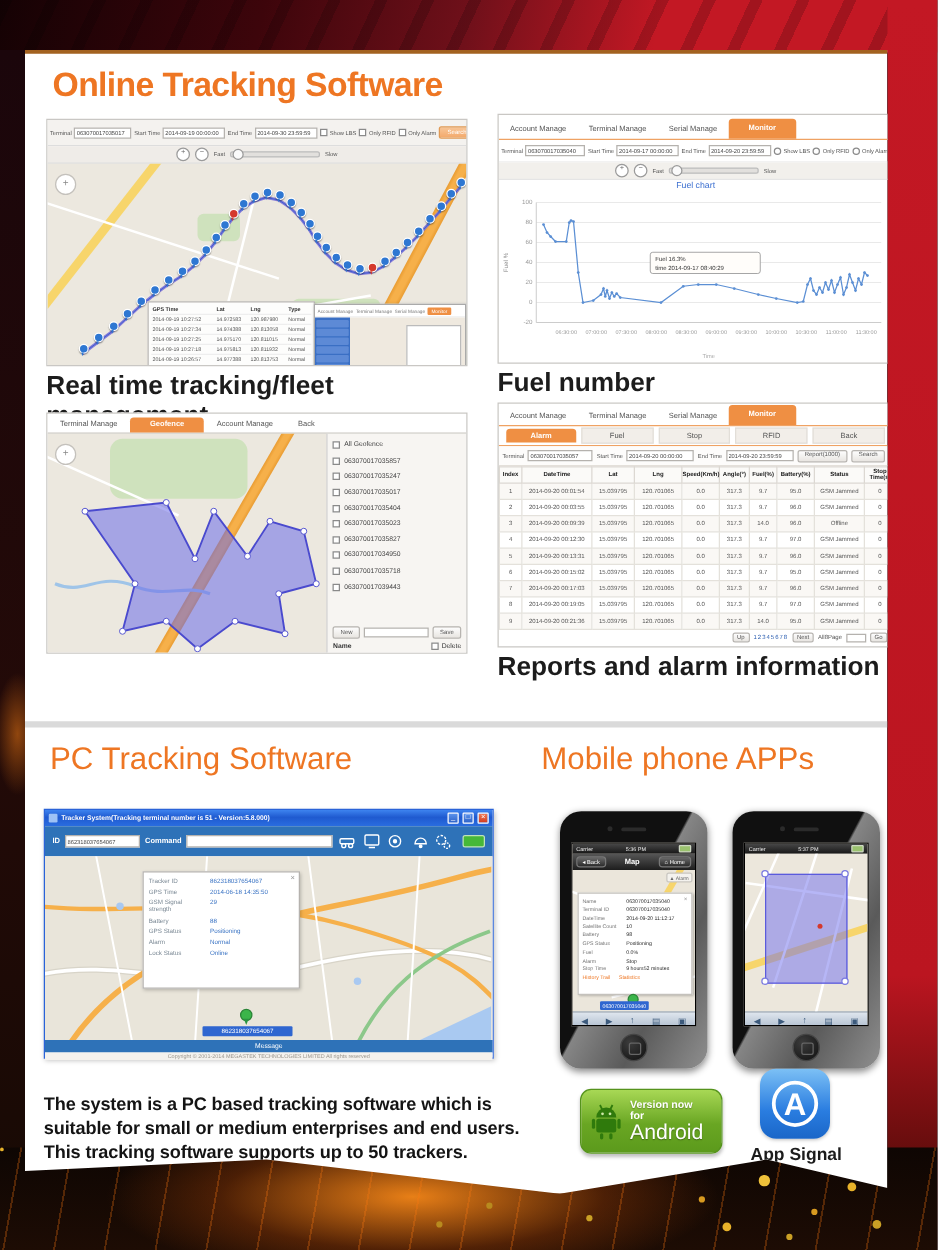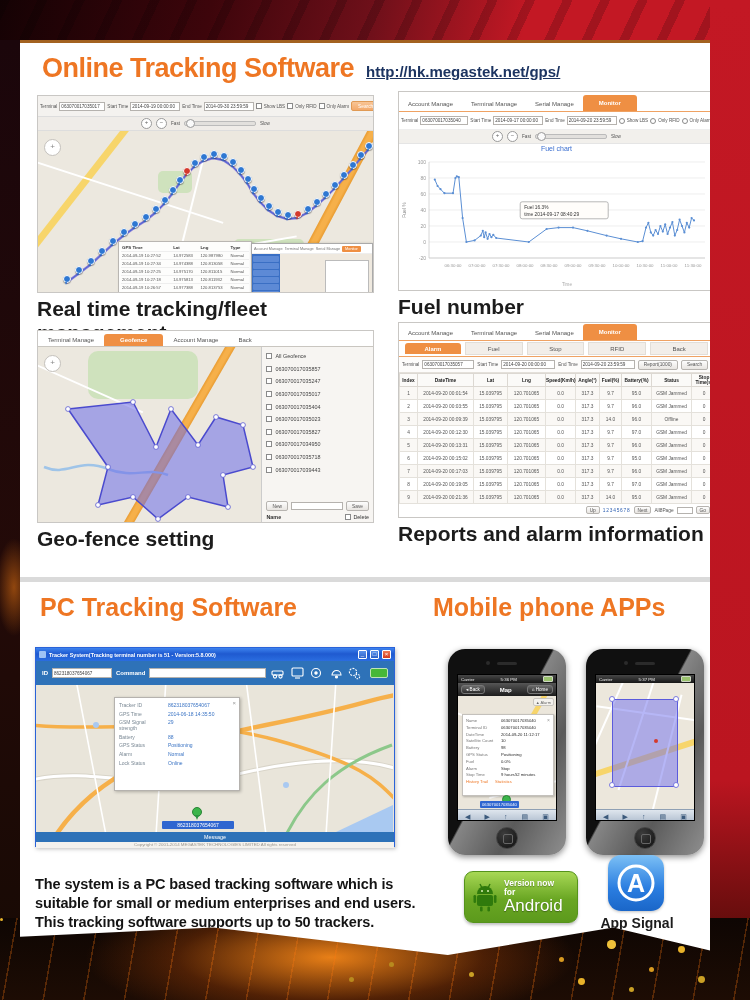--- a/index.html
+++ b/index.html
@@ -95,21 +95,21 @@
   
   .rep-form{height:15px;display:flex;align-items:center;gap:3px;padding:0 3px;background:#fdfcfb;border-bottom:1px solid #e4e0da}
   .rep table{border-collapse:collapse;table-layout:fixed;width:315px}
   .rep th{font-size:4.8px;color:#222;font-weight:bold;border:1px solid #dcd8d2;padding:1px 0;background:#fbfaf8}
   .rep td{font-size:4.8px;color:#555;border:1px solid #e4e1db;padding:0;text-align:center;height:12px;white-space:nowrap;overflow:hidden}
   .rep tr:nth-child(even) td{background:#faf8f5}
   .rep-foot{height:12px;display:flex;align-items:center;justify-content:flex-end;gap:3px;font-size:4.8px;color:#555;padding:0 4px}
   .pgnum{color:#2a5db0;letter-spacing:.8px}
   
   .divider{background:#dadada;height:5px}
-  .sechead{font-size:25px;font-weight:bold;color:#ee7623;white-space:nowrap}
+  .sechead{font-size:25px;font-weight:normal;color:#ee7623;white-space:nowrap}
   
   .pcwin{width:360px;height:200px;border:1.5px solid #2a63d8;box-sizing:border-box;background:#fff;
     box-shadow:1px 2px 4px rgba(0,0,0,.25)}
   .pc-title{height:13px;background:linear-gradient(180deg,#3d83ef,#1f5ad0 45%,#2a6de0);display:flex;align-items:center;
     padding:0 3px;gap:3px}
   .pc-title .ticon{width:7px;height:7px;background:#9ec2f5;border-radius:1px;flex:none}
   .pc-title .ttext{color:#fff;font-size:5.4px;font-weight:bold;flex:1;white-space:nowrap;overflow:hidden}
   .pc-title .wb{width:9px;height:9px;border-radius:1px;border:1px solid #fff;box-sizing:border-box;
     background:linear-gradient(#5b93ec,#2f63c8);color:#fff;font-size:6px;line-height:7px;text-align:center;cursor:pointer}
   .pc-title .wb.cl{background:linear-gradient(#ef7a55,#d23a1e)}
@@ -187,21 +187,20 @@
 <div class="bg-left"></div>
 <div class="bg-bottom">
   <div class="streaks"></div>
   <div class="dots"></div>
 </div>
 
 <div class="panel">
 
   <div class="abs hdr">
     <span class="h-title">Online Tracking Software</span>
-    <a class="h-url">http://hk.megastek.net/gps/</a>
   </div>
 
   <div class="abs shot" style="left:17px;top:52px;width:337px;height:198px">
     <div class="row" style="height:20px;gap:2px;padding:0 2px;background:#f4f2ef;border-bottom:1px solid #ddd">
       <span class="lbl">Terminal</span>
       <input class="tin" style="width: 46px;" value="063070017035017">
       <span class="lbl">Start Time</span>
       <input class="tin" style="width: 50px;" value="2014-09-19 00:00:00">
       <span class="lbl">End Time</span>
       <input class="tin" style="width: 50px;" value="2014-09-30 23:59:59">
@@ -726,21 +725,20 @@
     <div class="rep-foot">
       <span class="btn-gr" style="padding:.5px 3px">Up</span>
       <span class="pgnum">12345678</span>
       <span class="btn-gr" style="padding:.5px 3px">Next</span>
       <span>All8Page</span>
       <input class="tin" style="width: 16px; height: 7px;">
       <span class="btn-gr" style="padding:.5px 3px">Go</span>
     </div>
   </div>
 
-  <div class="abs cap" style="left:17px;top:484px;width:337px">Geo-fence setting</div>
   <div class="abs cap" style="left:378px;top:479px;width:317px">Reports and alarm information</div>
 
   <div class="abs divider" style="left:0;top:534px;width:690px"></div>
 
   <div class="abs sechead" style="left:20px;top:550px">PC Tracking Software</div>
   <div class="abs sechead" style="left:413px;top:550px">Mobile phone APPs</div>
 
   <div class="abs pcwin" style="left:15px;top:604px">
     <div class="pc-title">
       <span class="ticon"></span>

